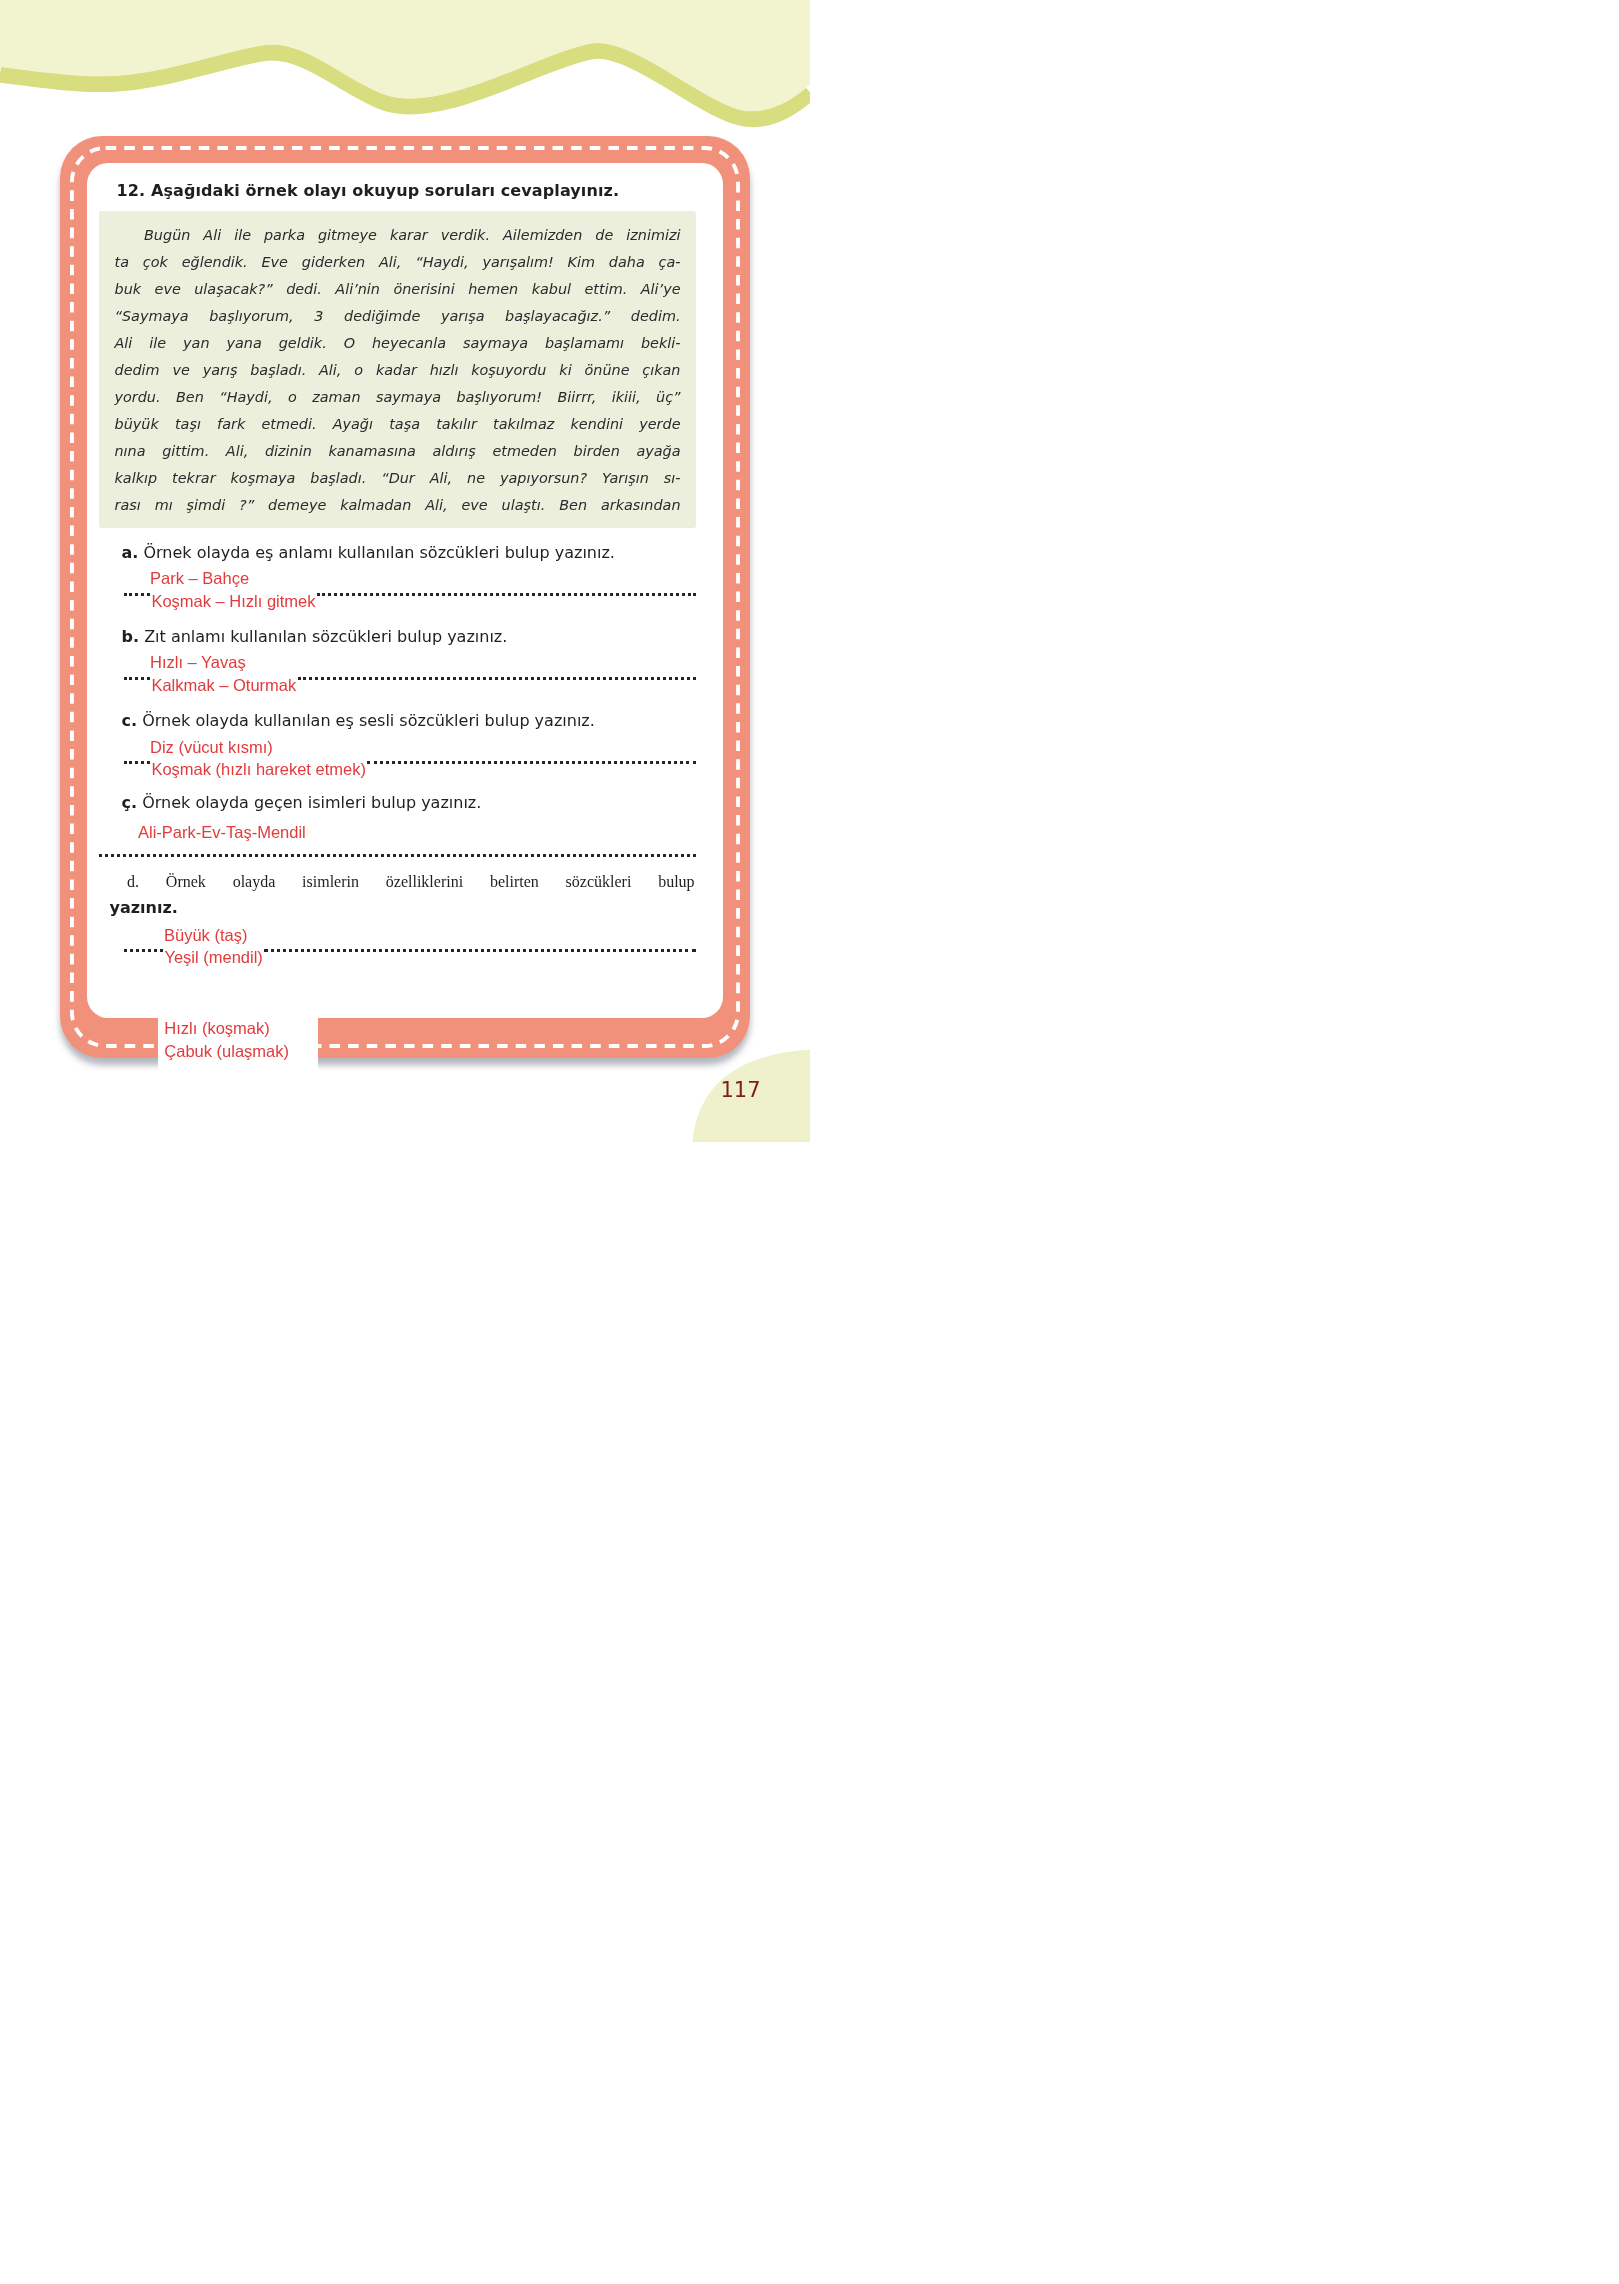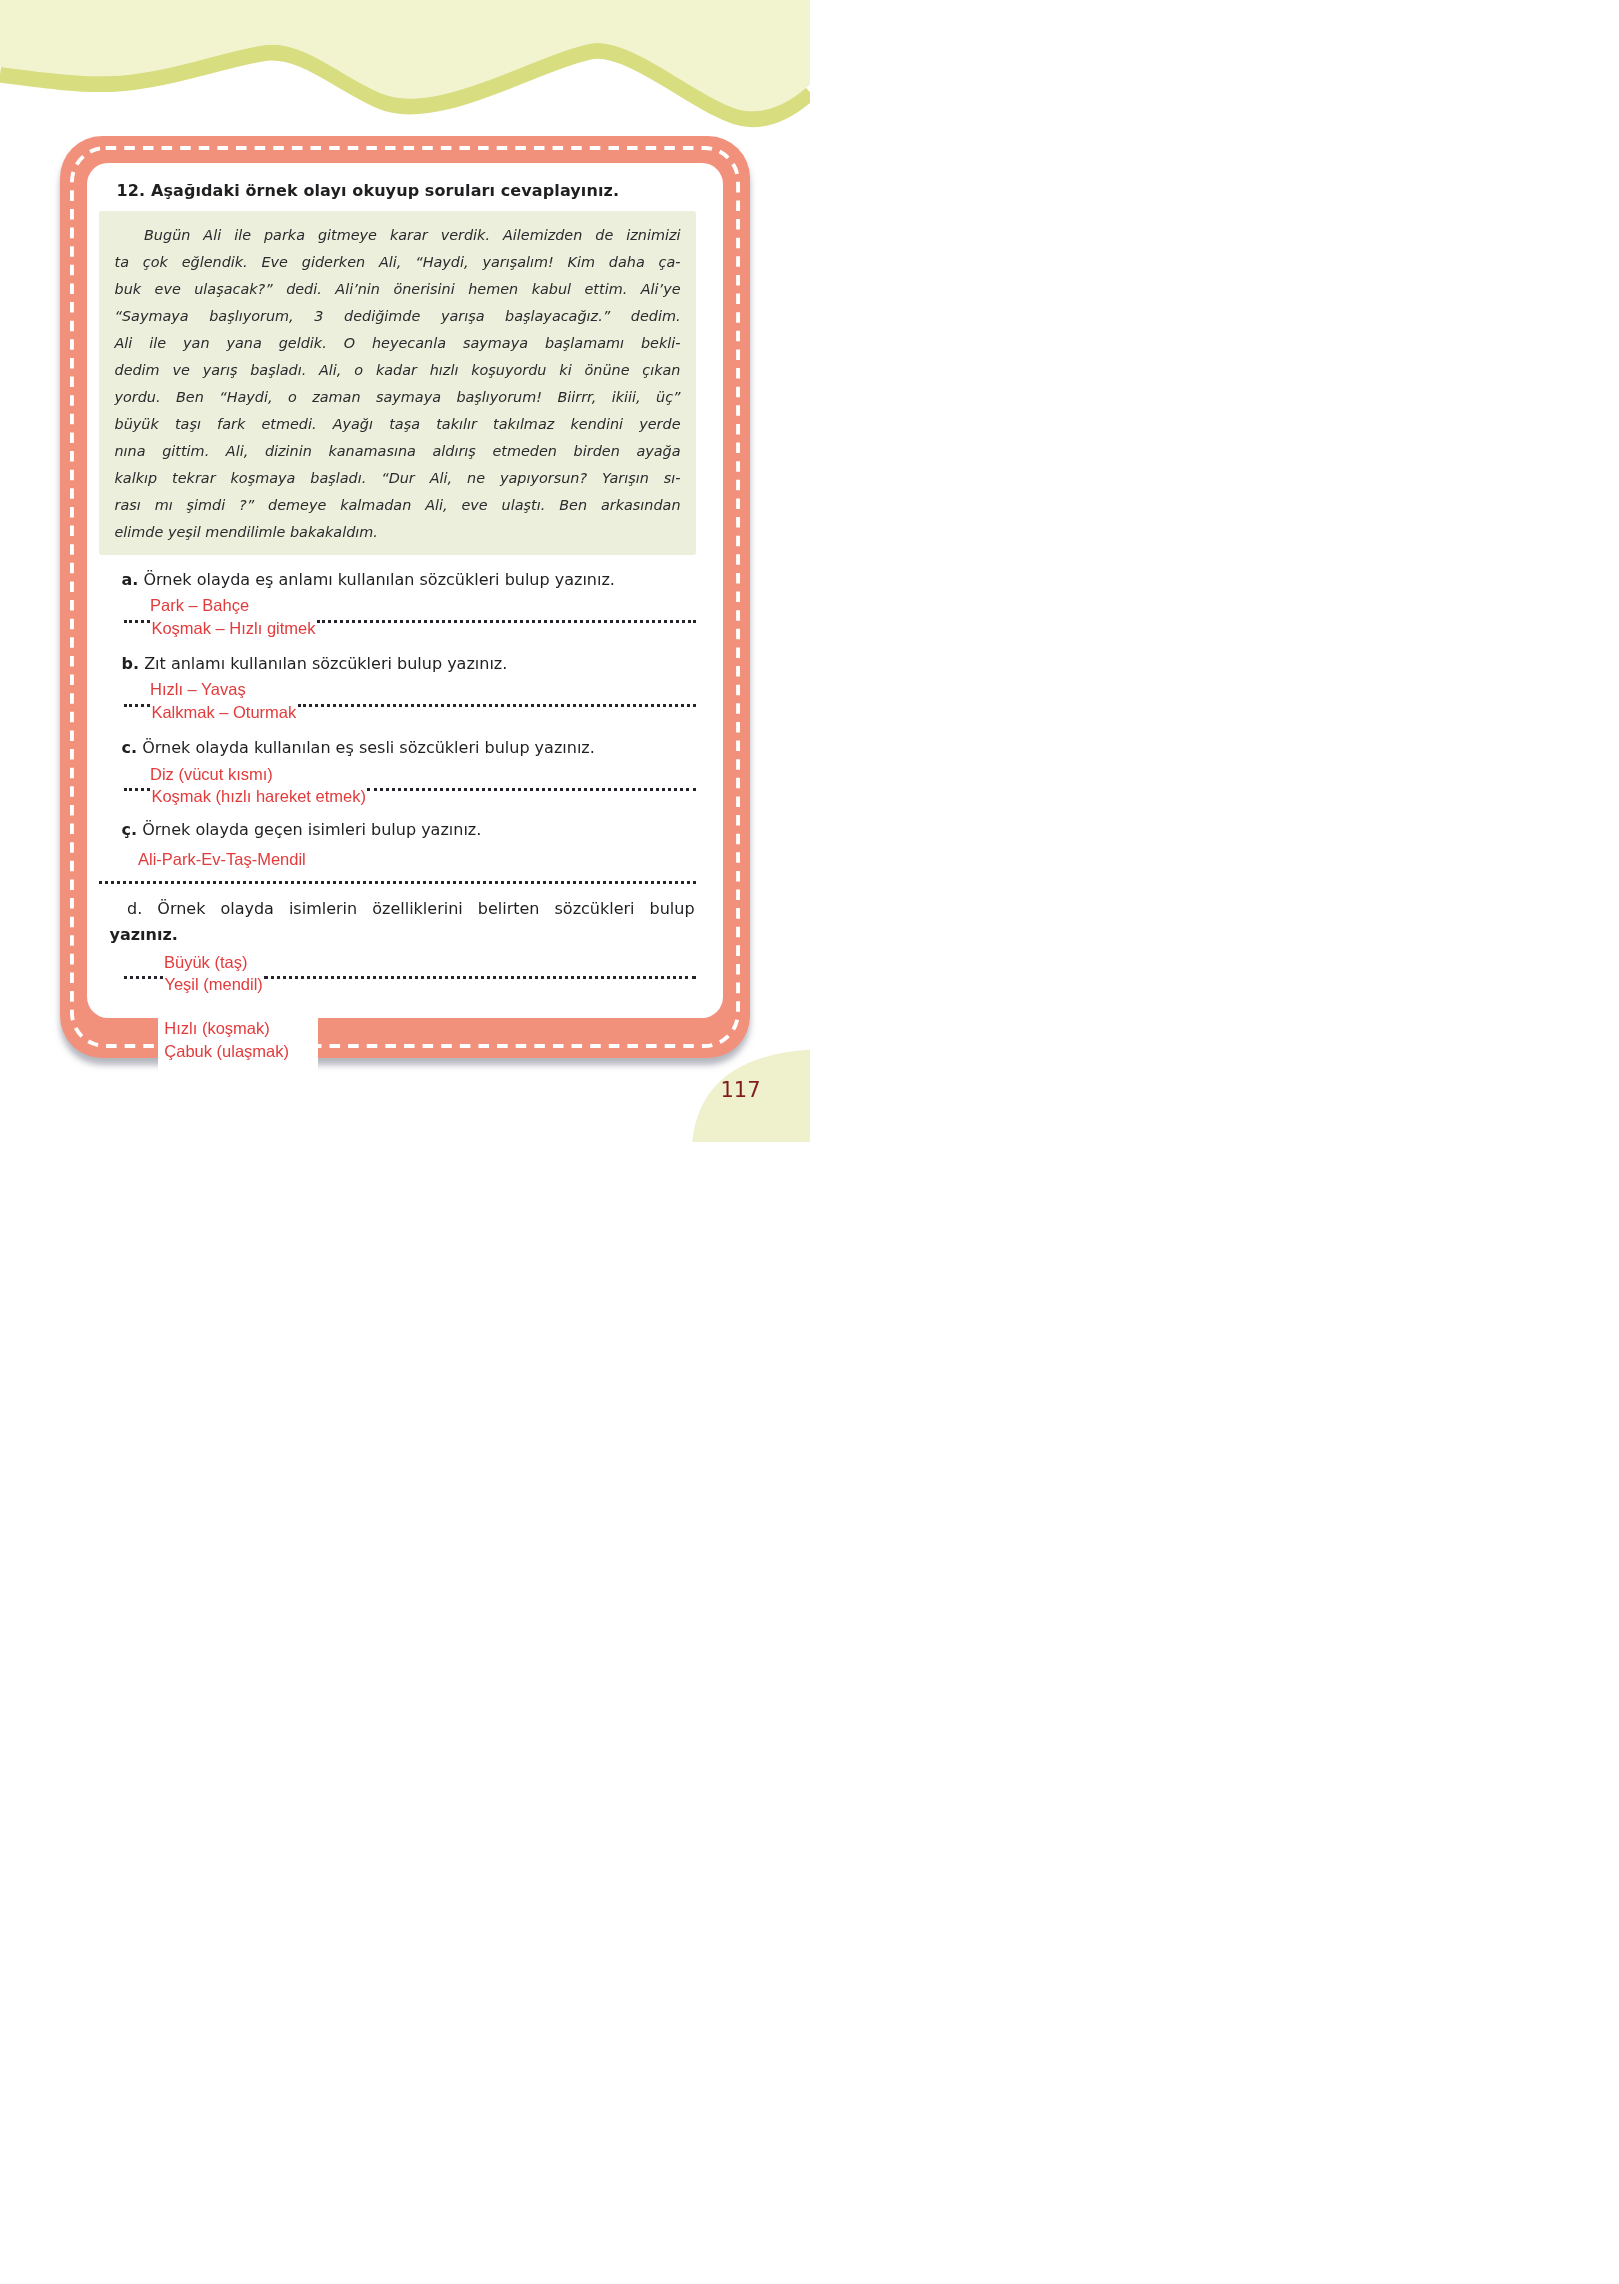--- a/index.html
+++ b/index.html
@@ -37,21 +37,21 @@
     padding:10.5px 15.5px 9.1px 15.5px;
     font-style: italic; font-size:14.4px; line-height:27px; color:#2b2a2e;
   }
   .p-line { text-align:justify; text-align-last:justify; white-space:nowrap0; }
   .p-line.first { text-indent:29.5px; }
   .p-line.last { text-align-last:left; }
 
   
   .q { margin:14px 0 0 22.5px; font-size:16px; line-height:21px; }
   .q .ltr { font-weight:bold; }
-  .q2l1 { margin-left:28px; font-size:16px; line-height:21px; text-align:justify; text-align-last:justify; margin-top:14px; margin-right:1.4px;}
+  .q2l1 { margin-left:28px; font-size:16px; line-height:21px; text-align:justify; text-align-last:justify; margin-top:14px; margin-right:1.4px;font-family:Liberation Serif, serif;}
   .q2l2 { margin-left:10.5px; font-size:16px; line-height:21px; margin-top:5.6px;font-weight:bold; }
 
   .red { color:#E23B3C; font-family:"Liberation Sans", sans-serif; font-weight:normal; font-size:16.5px; line-height:22.5px; }
   .ans1 { margin:4.2px 0 0 51px; }
   .ansd { margin:5.6px 0 0 65px; }
   .dotrow { display:flex; margin-left:25px; height:22.5px; }
   .dotrow .dots { border-bottom:3.5px dotted #26242a; height:2.8px; }
   .dotrow .dseg-l { width:26px; }
   .dotrow .dseg-l.wide { width:39px; }
   .dotrow .dseg-r { flex:1; }
@@ -110,21 +110,20 @@
           <div class="p-line">ta çok eğlendik. Eve giderken Ali, “Haydi, yarışalım! Kim daha ça-</div>
           <div class="p-line">buk eve ulaşacak?” dedi. Ali’nin önerisini hemen kabul ettim. Ali’ye</div>
           <div class="p-line">“Saymaya başlıyorum, 3 dediğimde yarışa başlayacağız.” dedim.</div>
           <div class="p-line">Ali ile yan yana geldik. O heyecanla saymaya başlamamı bekli-</div>
           <div class="p-line">dedim ve yarış başladı. Ali, o kadar hızlı koşuyordu ki önüne çıkan</div>
           <div class="p-line">yordu. Ben “Haydi, o zaman saymaya başlıyorum! Biirrr, ikiii, üç”</div>
           <div class="p-line">büyük taşı fark etmedi. Ayağı taşa takılır takılmaz kendini yerde</div>
           <div class="p-line">nına gittim. Ali, dizinin kanamasına aldırış etmeden birden ayağa</div>
           <div class="p-line">kalkıp tekrar koşmaya başladı. “Dur Ali, ne yapıyorsun? Yarışın sı-</div>
           <div class="p-line">rası mı şimdi ?” demeye kalmadan Ali, eve ulaştı. Ben arkasından</div>
-          <div class="p-line last">elimde yeşil mendilimle bakakaldım.</div>
         </div>
 
         <div class="q">
           <span class="ltr">a.</span>
           <span>Örnek olayda eş anlamı kullanılan sözcükleri bulup yazınız.</span>
         </div>
         <div class="red ans1">Park – Bahçe</div>
         <div class="dotrow">
           <span class="dots dseg-l"></span>
           <span class="red">Koşmak – Hızlı gitmek</span>

